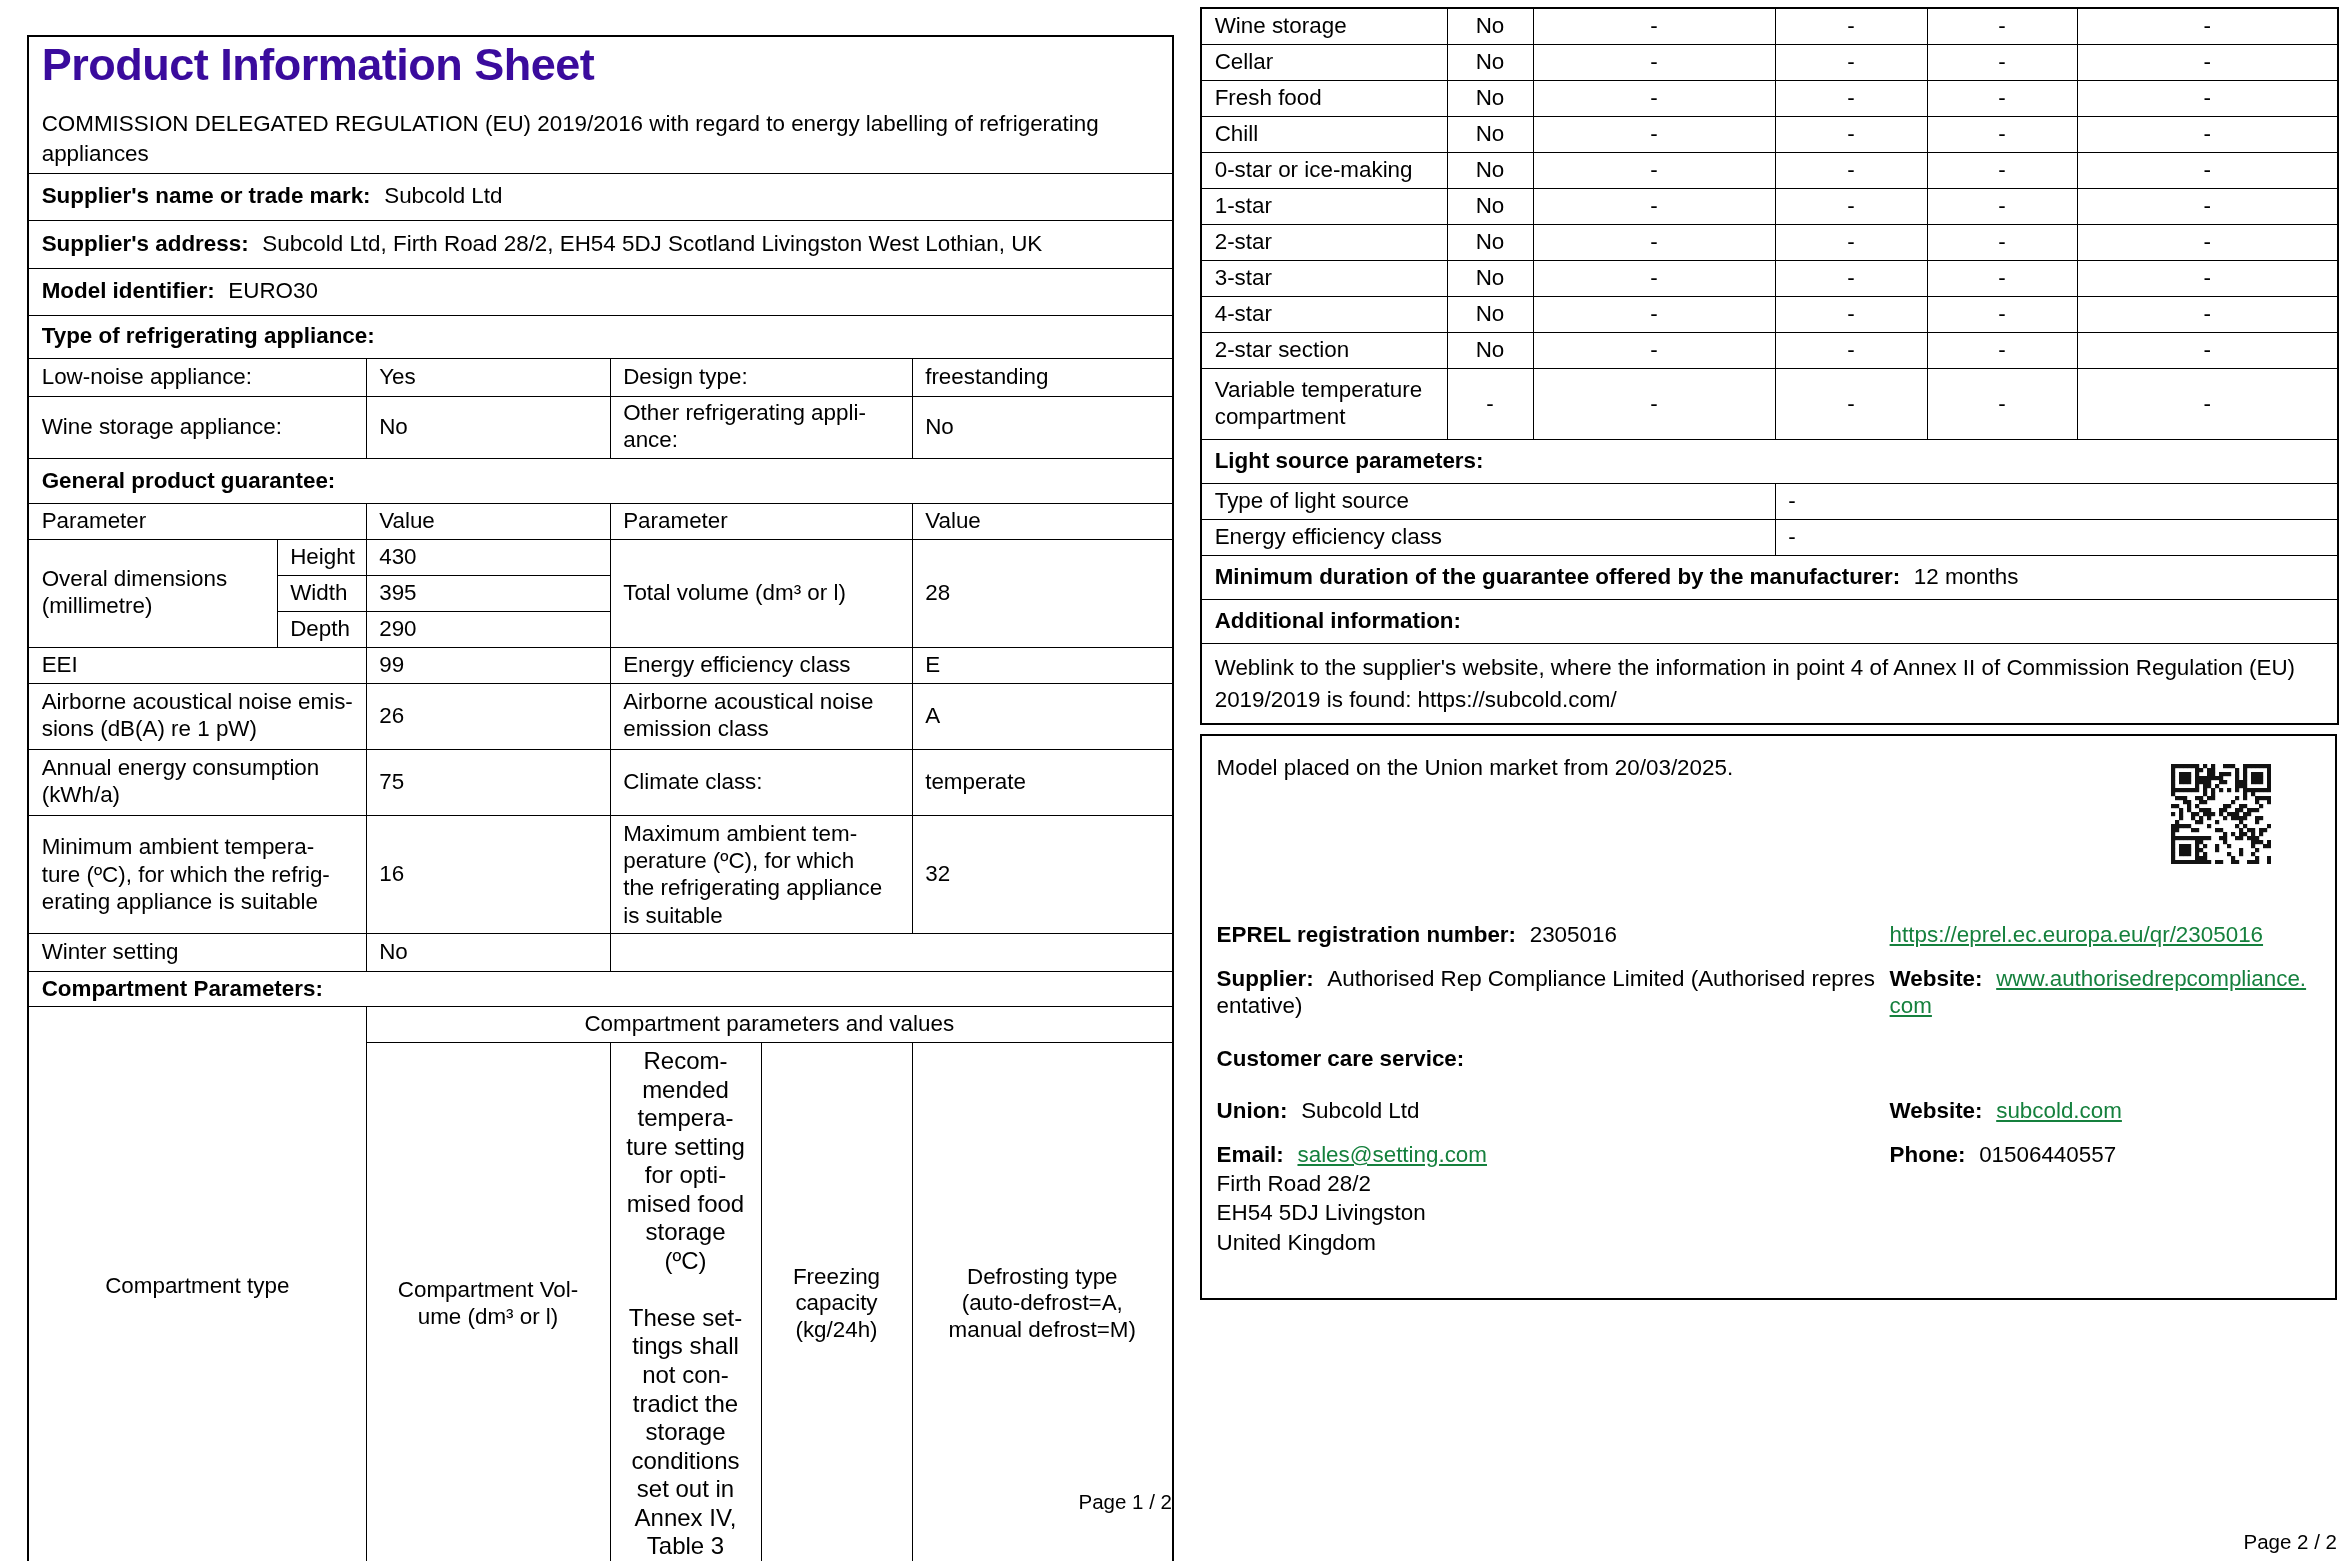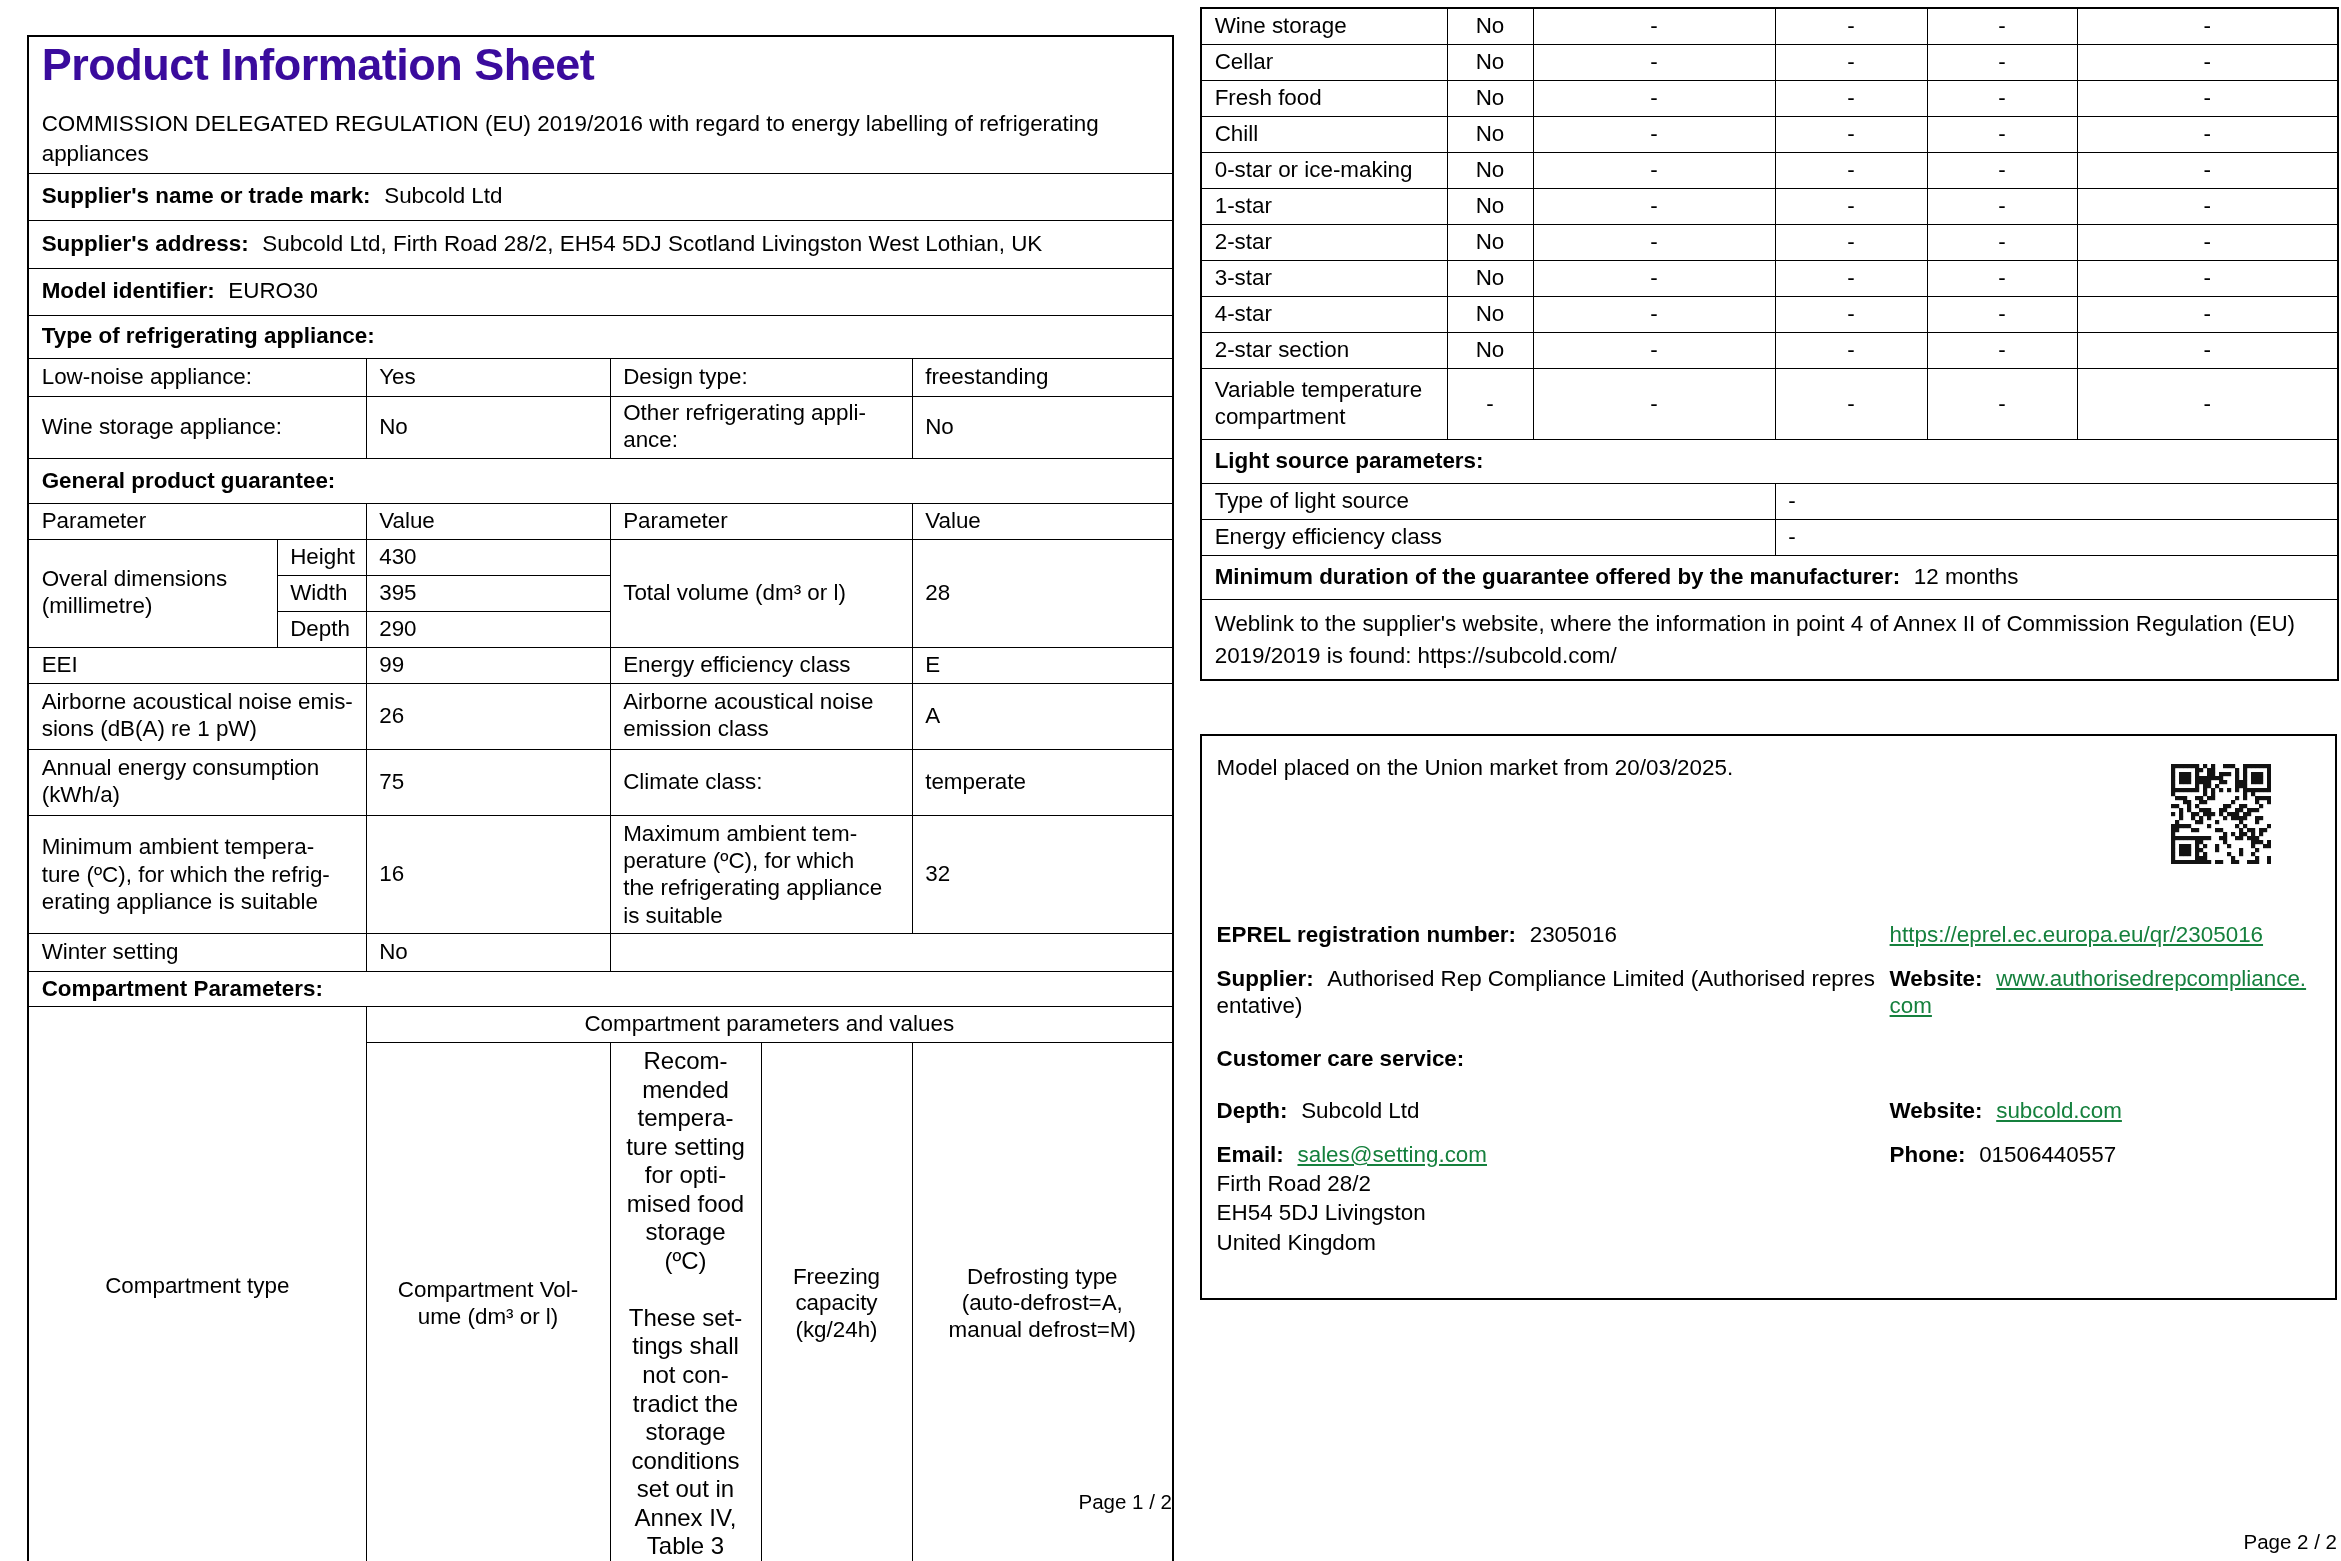--- a/index.html
+++ b/index.html
@@ -308,20 +308,25 @@
     <td colspan="3">Type of light source</td>
     <td colspan="3">-</td>
   </tr>
   <tr style="height:36px">
     <td colspan="3">Energy efficiency class</td>
     <td colspan="3">-</td>
   </tr>
   <tr style="height:44px">
     <td colspan="6" class="lblval">
       <span class="b">Minimum duration of the guarantee offered by the manufacturer:</span><span>12 months</span>
+    </td>
+  </tr>
+  <tr style="height:44px">
+    <td colspan="6">
+      <span class="b">Additional information:</span>
     </td>
   </tr>
   <tr style="height:81px">
     <td colspan="6" style="line-height:1.4">Weblink to the supplier's website, where the information in point 4 of Annex II of Commission Regulation (EU) 2019/2019 is found:  https://subcold.com/</td>
   </tr>
 </tbody>
   </table>
 
 <div class="infobox">
   <div>Model placed on the Union market from 20/03/2025.</div>
@@ -639,21 +644,21 @@
   </div>
 
   <div class="ib-row ib-gap-md">
     <div class="ib-left">
       <span class="b">Customer care service:</span>
     </div>
   </div>
 
   <div class="ib-row ib-gap-md">
     <div class="ib-left lblval">
-      <span class="b">Depth:</span><span>Subcold Ltd</span>
+      <span class="b">Union:</span><span>Subcold Ltd</span>
     </div>
     <div class="ib-right lblval">
       <span class="b">Website:</span><a class="link">subcold.com</a>
     </div>
   </div>
 
   <div class="ib-row ib-gap-sm">
     <div class="ib-left lblval">
       <span class="b">Email:</span><a class="link">sales@setting.com</a>
     </div>

